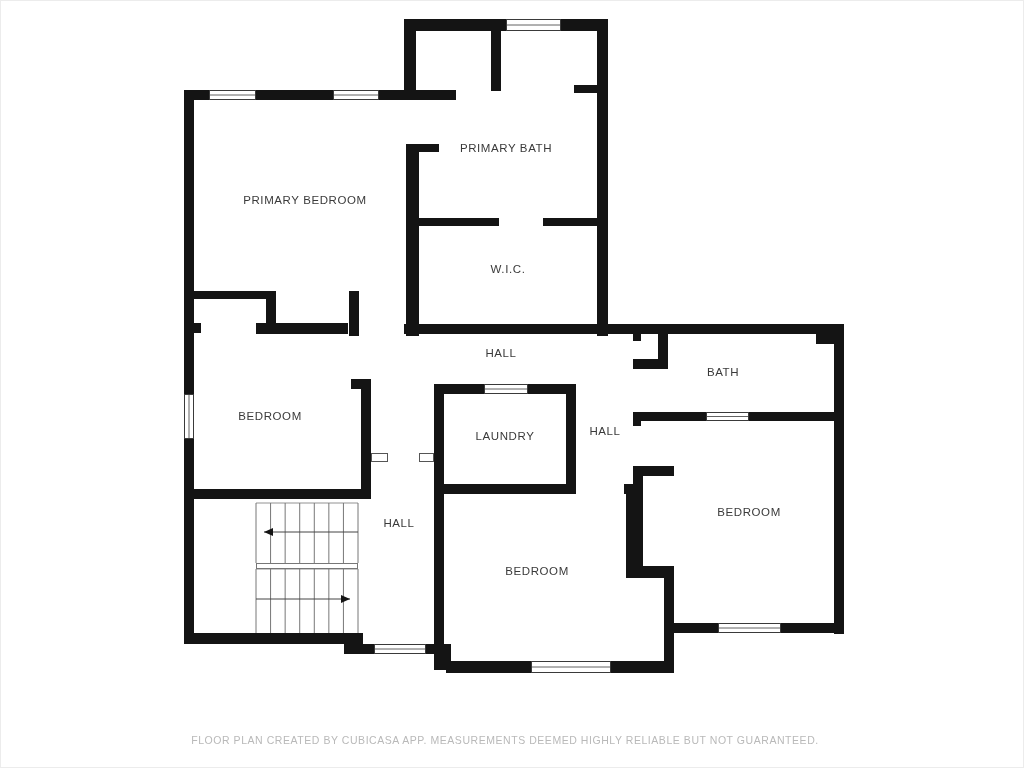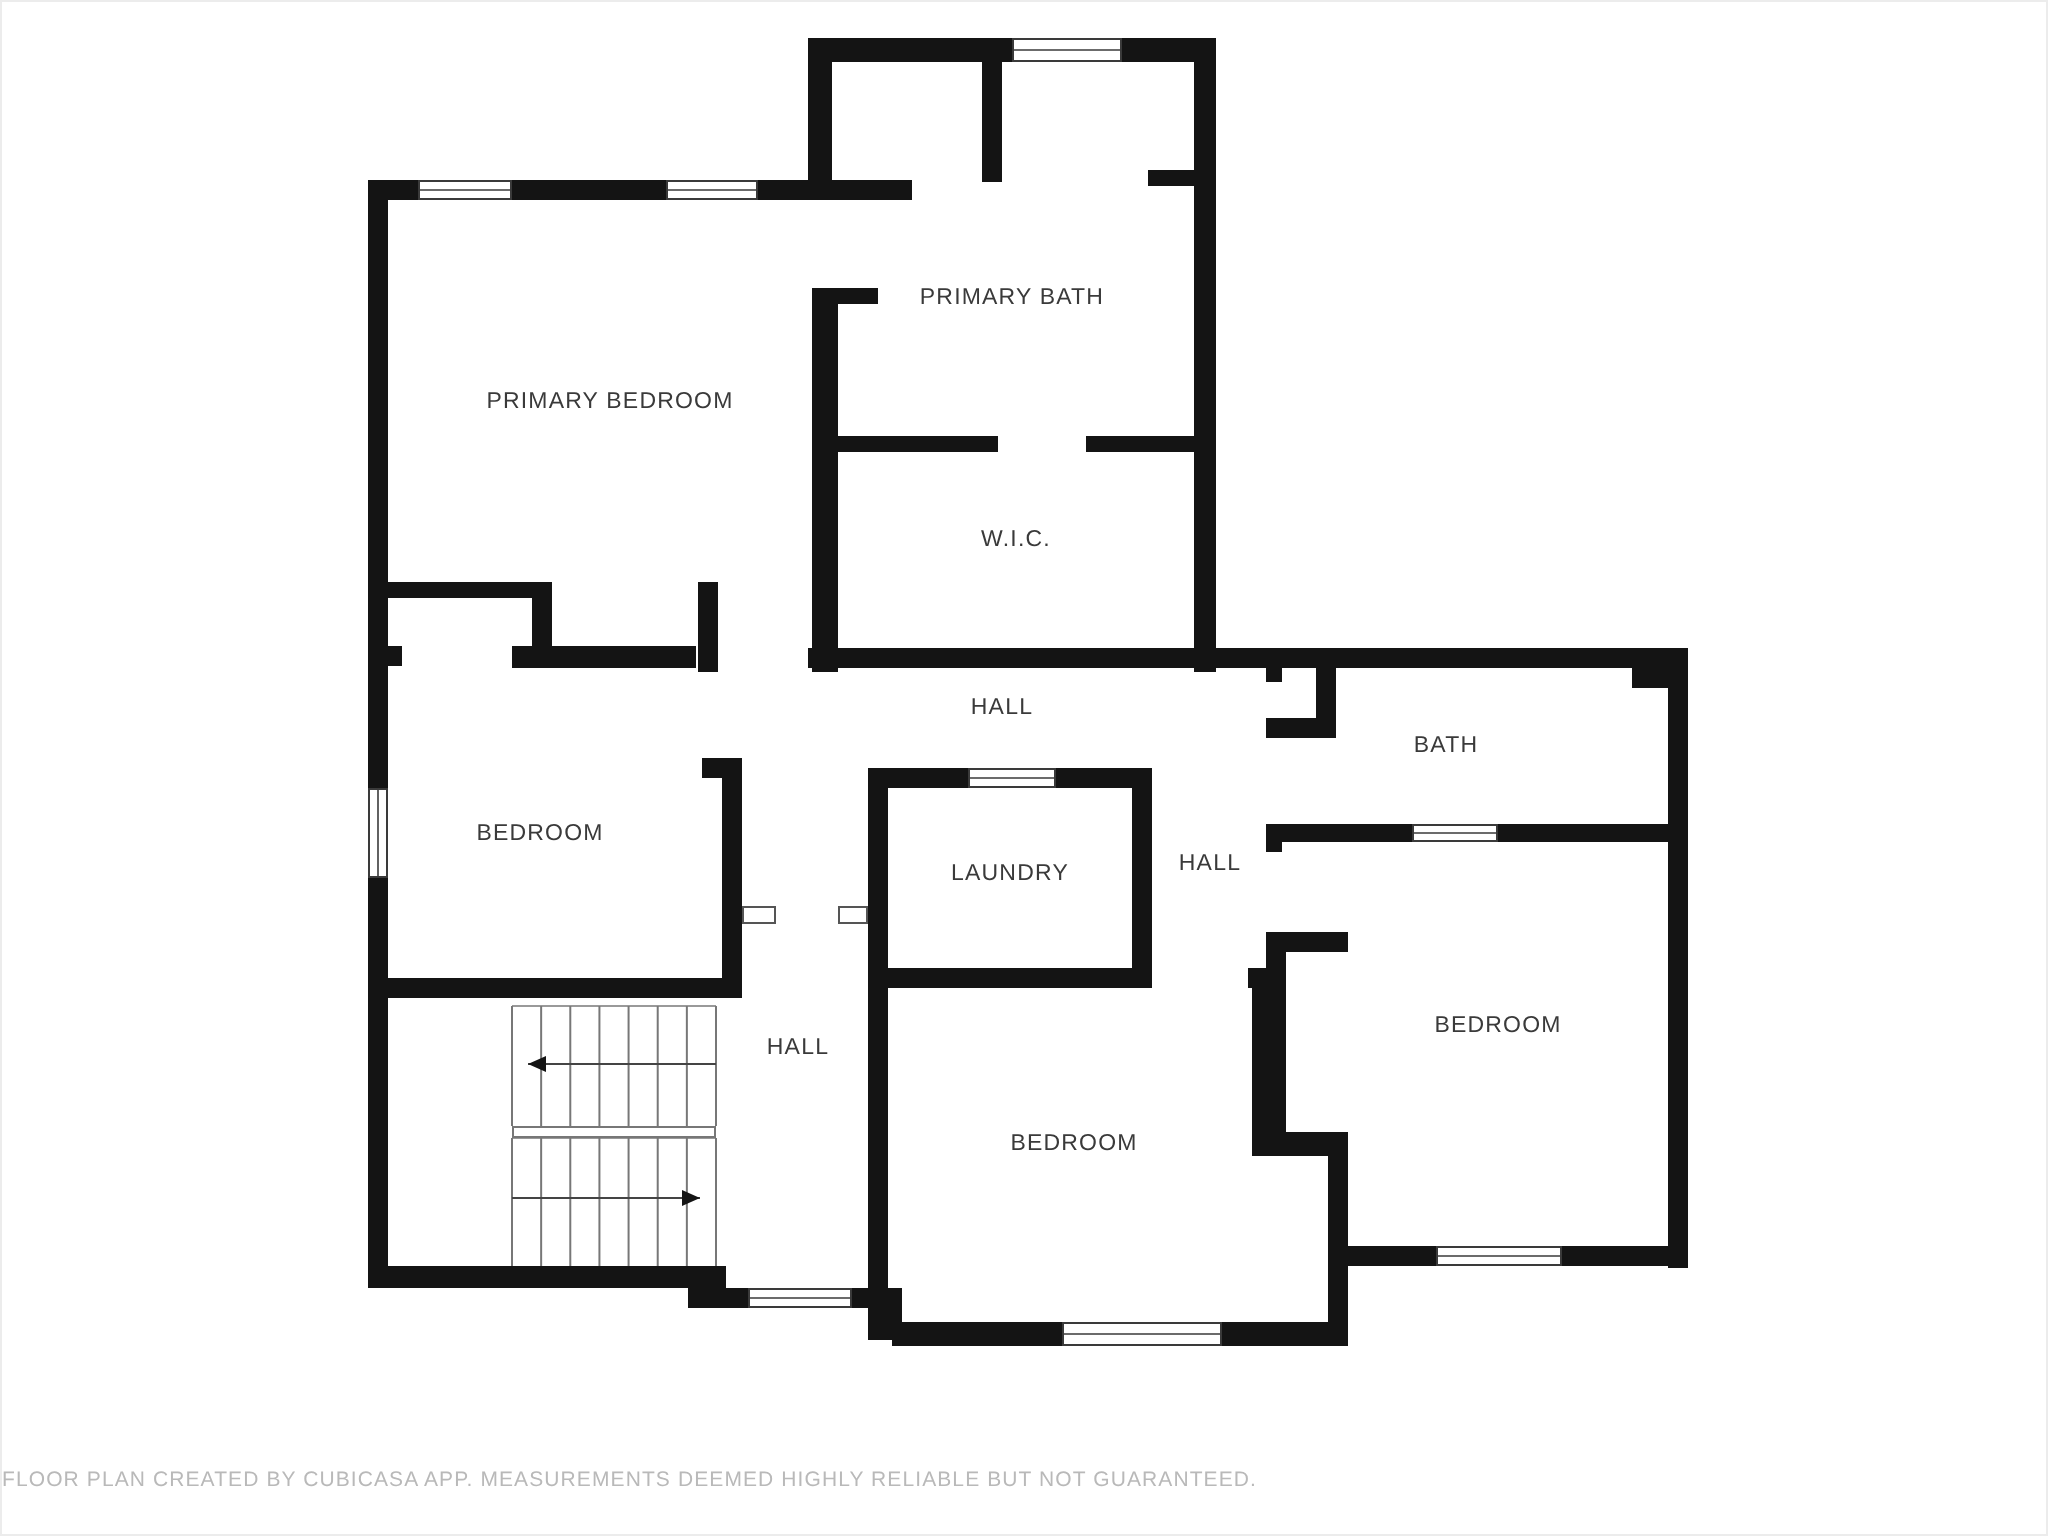--- a/index.html
+++ b/index.html
@@ -9,20 +9,21 @@
     border:1px solid #ececec;
     background:#ffffff;
     overflow:hidden;
     font-family:"Liberation Sans", sans-serif;
   }
   svg{position:absolute;left:0;top:0;}
   .footer{
     position:absolute;
     left:0;right:14px;
     top:733px;
+    text-align:center;
     font-size:10.5px;
     letter-spacing:0.55px;
     color:#b9b9b9;
     font-family:"Liberation Sans", sans-serif;
   }
 </style>
 </head>
 <body>
 
 <div class="canvas">

